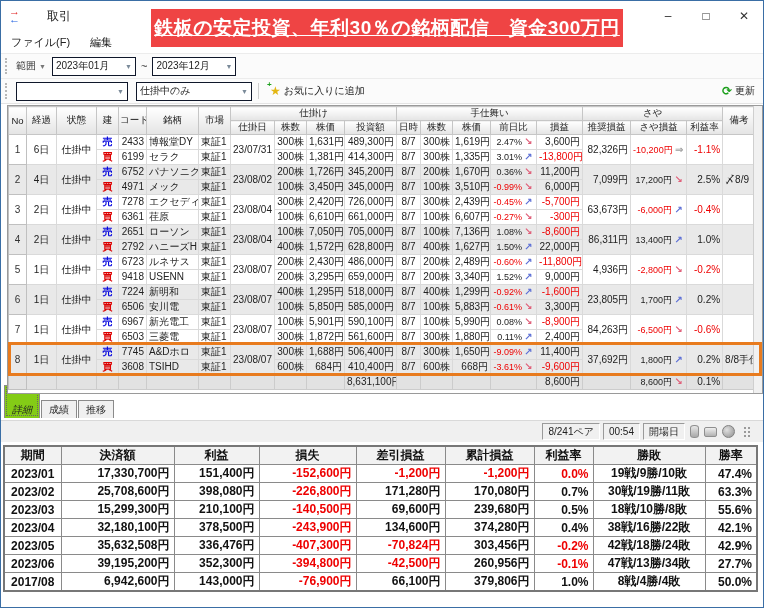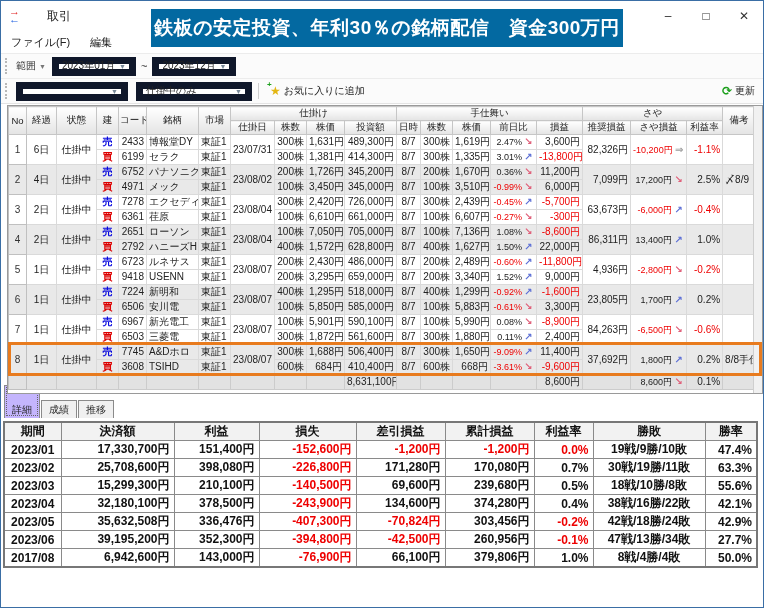--- a/index.html
+++ b/index.html
@@ -11,33 +11,33 @@
   
   .titlebar { height:30px; display:flex; align-items:center; padding-left:8px; background:#fff; }
   .app-icon { width:16px; height:16px; display:flex; flex-direction:column; justify-content:center; line-height:7px; }
   .app-icon .a-top { color:#e02020; font-size:11px; font-weight:bold; height:8px; }
   .app-icon .a-bot { color:#2060e0; font-size:11px; font-weight:bold; height:8px; }
   .title-text { font-size:12px; color:#222; margin-left:22px;text-align:right; }
   .win-controls { margin-left:auto; display:flex; height:100%; }
   .win-btn { width:38px; height:100%; display:flex; align-items:center; justify-content:center; font-size:12px; color:#333; }
 
   
-  #banner { position:absolute; left:150px; top:8px; width:472px; height:38px; background:#0369a1; color:#fff;
+  #banner { position:absolute; left:150px; top:8px; width:472px; height:38px; background:#ef4444; color:#fff;
             font-size:19px; font-weight:bold; display:flex; align-items:center; justify-content:center;
-            z-index:60; letter-spacing:0.5px; white-space:nowrap; }
+            z-index:60; letter-spacing:0.5px; white-space:nowrap;text-decoration:underline; }
 
   
   .menubar { height:22px; display:flex; align-items:center; gap:20px; padding-left:10px; font-size:11px; color:#222; background:#fff; }
   .menu-item { cursor:default; }
 
   
   .range-bar { height:26px; display:flex; align-items:center; font-size:10px; color:#333; background:#fbfbfb; border-top:1px solid #ececec; border-bottom:1px solid #ececec; padding-left:2px; }
   .grip { width:6px; height:16px; border-left:2px dotted #b8b8b8; margin:0 5px 0 2px; }
   .dd-arrow { color:#777; font-size:7px; margin:0 6px 0 3px; }
-  .combo { height:19px; background:#fff; border:7px solid #0f172a; display:flex; align-items:center; font-size:10px; padding-left:3px; color:#222; }
+  .combo { height:19px; background:#fff; border:1px solid #0f172a; display:flex; align-items:center; font-size:10px; padding-left:3px; color:#222; }
   .combo .dd { margin-left:auto; color:#7a8a99; font-size:7px; padding:0 3px; }
   .tilde { margin:0 5px; font-size:11px; }
 
   
   .toolbar { height:25px; display:flex; align-items:center; font-size:10px; background:#fbfbfb; border-bottom:1px solid #e4e4e4; padding-left:2px; }
   .tb-sep { width:1px; height:16px; background:#cfcfcf; margin:0 6px; }
   .tb-btn { display:flex; align-items:center; gap:3px; padding:2px 5px; color:#222; }
   .star-icon { color:#e3b612; font-size:12px; position:relative; }
   .star-icon::after { content:"+"; position:absolute; left:-3px; top:-4px; color:#1da01d; font-size:8px; font-weight:bold; }
   .refresh-icon { color:#1da01d; font-weight:bold; font-size:12px; }
@@ -63,21 +63,21 @@
   .arr-up { color:#5c6fd6; }
   .arr-down { color:#e0607a; }
   .arr-flat { color:#9a9a9a; }
   .prev span.v, .saya span.v { font-size:9px; }
   #mt-sb { position:absolute; top:0; right:0; width:9px; height:100%; background:#f1f1f1; border-left:1px solid #cfcfcf; }
   #hl-box { position:absolute; left:0; right:0; border:3px solid #e87b1e; display:none; pointer-events:none; z-index:40; }
 
   
   .tabbar { margin-top:6px; padding-left:3px; height:18px; display:flex; align-items:flex-end; gap:1px; font-size:10px; }
   .tab { border:1px solid #8a8a8a; border-bottom:none; padding:2px 7px 1px 7px; background:#f0f0f0; color:#222; }
-  .tab.active { background:#c4b5fd; outline:1px dotted #666; outline-offset:-3px; padding-top:17px; }
+  .tab.active { background:#84cc16; outline:1px dotted #666; outline-offset:-3px; padding-top:17px;font-style:italic; }
 
   
   .statusbar { height:22px; background:#f0f0f0; border-top:1px solid #d9d9d9; display:flex; align-items:center; justify-content:flex-end; padding-right:12px; gap:3px; font-size:10px; color:#222; margin-top:2px; }
   .pane { border:1px solid; border-color:#9a9a9a #ffffff #ffffff #9a9a9a; padding:1px 5px; height:17px; display:flex; align-items:center; white-space:nowrap; }
   .sicon { display:inline-block; margin-left:2px; }
   .icon-cyl { width:9px; height:13px; background:linear-gradient(#e8e8e8,#a8a8a8); border:1px solid #8f8f8f; border-radius:4px/3px; }
   .icon-prn { width:13px; height:10px; background:linear-gradient(#efefef,#b2b2b2); border:1px solid #8f8f8f; border-radius:2px; }
   .icon-glb { width:13px; height:13px; border-radius:50%; background:radial-gradient(circle at 35% 35%, #e0e0e0, #8f8f8f); border:1px solid #808080; }
   .grip-corner { width:9px; height:13px; margin-left:4px; background-image:radial-gradient(#9a9a9a 1px, transparent 1.2px); background-size:4px 4px; background-position:bottom right; }
 
@@ -527,20 +527,29 @@
     <div id="mt-sb"></div>
     <div id="hl-box" style="top: 236px; height: 34px; display: block;"></div>
   </div>
 
   <div class="tabbar">
     <span class="tab active">詳細</span>
     <span class="tab">成績</span>
     <span class="tab">推移</span>
   </div>
 
+  <div class="statusbar">
+    <span class="pane">8/241ペア</span>
+    <span class="pane">00:54</span>
+    <span class="pane">開場日</span>
+    <span class="sicon icon-cyl"></span>
+    <span class="sicon icon-prn"></span>
+    <span class="sicon icon-glb"></span>
+    <span class="grip-corner"></span>
+  </div>
 
   <table id="sum">
     <colgroup>
       <col style="width:57px">
         <col style="width:113px">
         <col style="width:85px">
         <col style="width:97px">
       <col style="width:89px">
         <col style="width:89px">
         <col style="width:59px">

